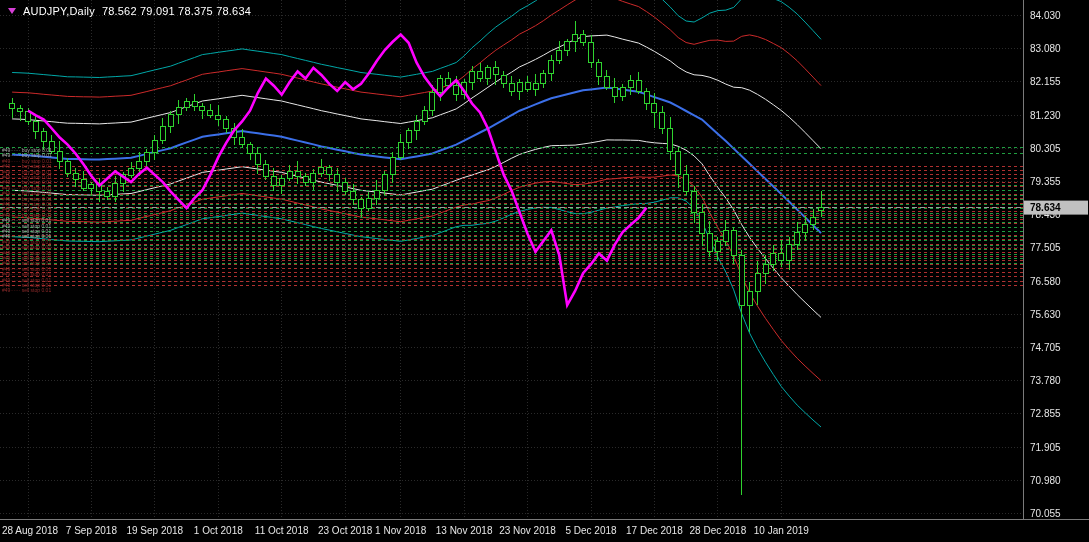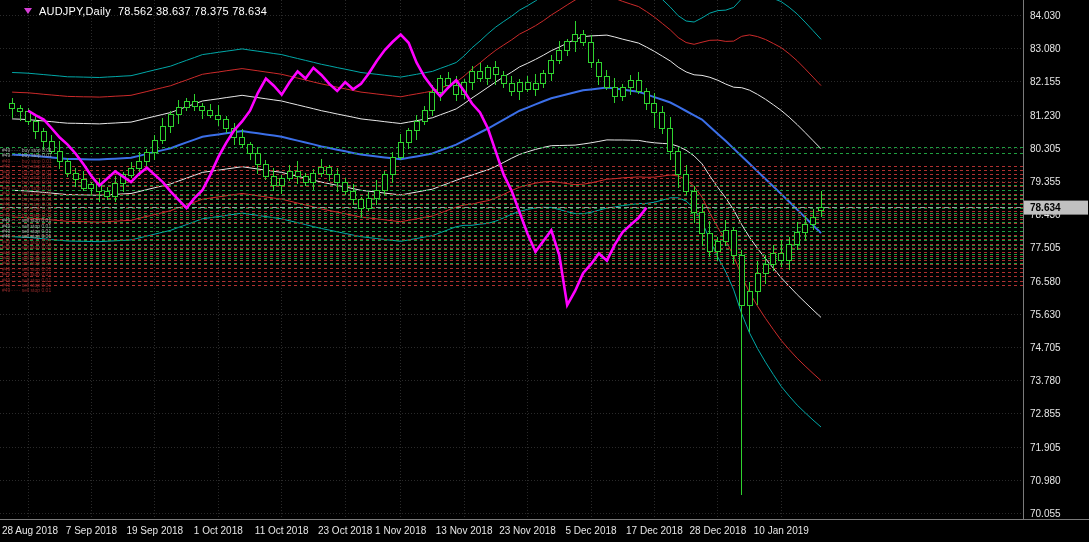--- a/index.html
+++ b/index.html
@@ -1,19 +1,19 @@
 <!DOCTYPE html>
 <html><head>
 <meta charset="utf-8">
 <style>
   html,body{margin:0;padding:0;background:#000;}
   body{width:1089px;height:542px;overflow:hidden;font-family:"Liberation Sans",sans-serif;}
   .chart-window{position:relative;width:1089px;height:542px;background:#000;}
   #chart{position:absolute;left:0;top:0;}
-  .symbol-info{position:absolute;top:5px;left:24px;display:flex;align-items:center;gap:7px;color:#fff;font-size:11px;letter-spacing:.2px;white-space:nowrap;}
+  .symbol-info{position:absolute;top:5px;left:8px;display:flex;align-items:center;gap:7px;color:#fff;font-size:11px;letter-spacing:.2px;white-space:nowrap;}
   .marker{width:0;height:0;border-left:4px solid transparent;border-right:4px solid transparent;border-top:6px solid #d63fd6;}
 </style>
 </head>
 <body>
 
 <div class="chart-window">
   <svg id="chart" width="1089" height="542">
       <rect x="0" y="0" width="1089" height="542" fill="#000000"></rect>
       <g stroke="#2a2a2a" stroke-dasharray="1 2" shape-rendering="crispEdges">
         <line x1="0" y1="15.0" x2="1023" y2="15.0"></line>
@@ -392,15 +392,15 @@
         <text x="527.5" y="534" fill="#e6e6e6" font-size="10" text-anchor="middle" font-family="Liberation Sans, sans-serif">23 Nov 2018</text>
         <text x="591.0" y="534" fill="#e6e6e6" font-size="10" text-anchor="middle" font-family="Liberation Sans, sans-serif">5 Dec 2018</text>
         <text x="654.4" y="534" fill="#e6e6e6" font-size="10" text-anchor="middle" font-family="Liberation Sans, sans-serif">17 Dec 2018</text>
         <text x="717.9" y="534" fill="#e6e6e6" font-size="10" text-anchor="middle" font-family="Liberation Sans, sans-serif">28 Dec 2018</text>
         <text x="781.3" y="534" fill="#e6e6e6" font-size="10" text-anchor="middle" font-family="Liberation Sans, sans-serif">10 Jan 2019</text>
       </g>
     </svg>
   <div class="symbol-info">
     <span class="marker"></span>
     <span>AUDJPY,Daily</span>
-    <span>78.562 38.637 78.375 78.634</span>
+    <span>78.562 79.091 78.375 78.634</span>
   </div>
 </div>
 
 </body></html>

